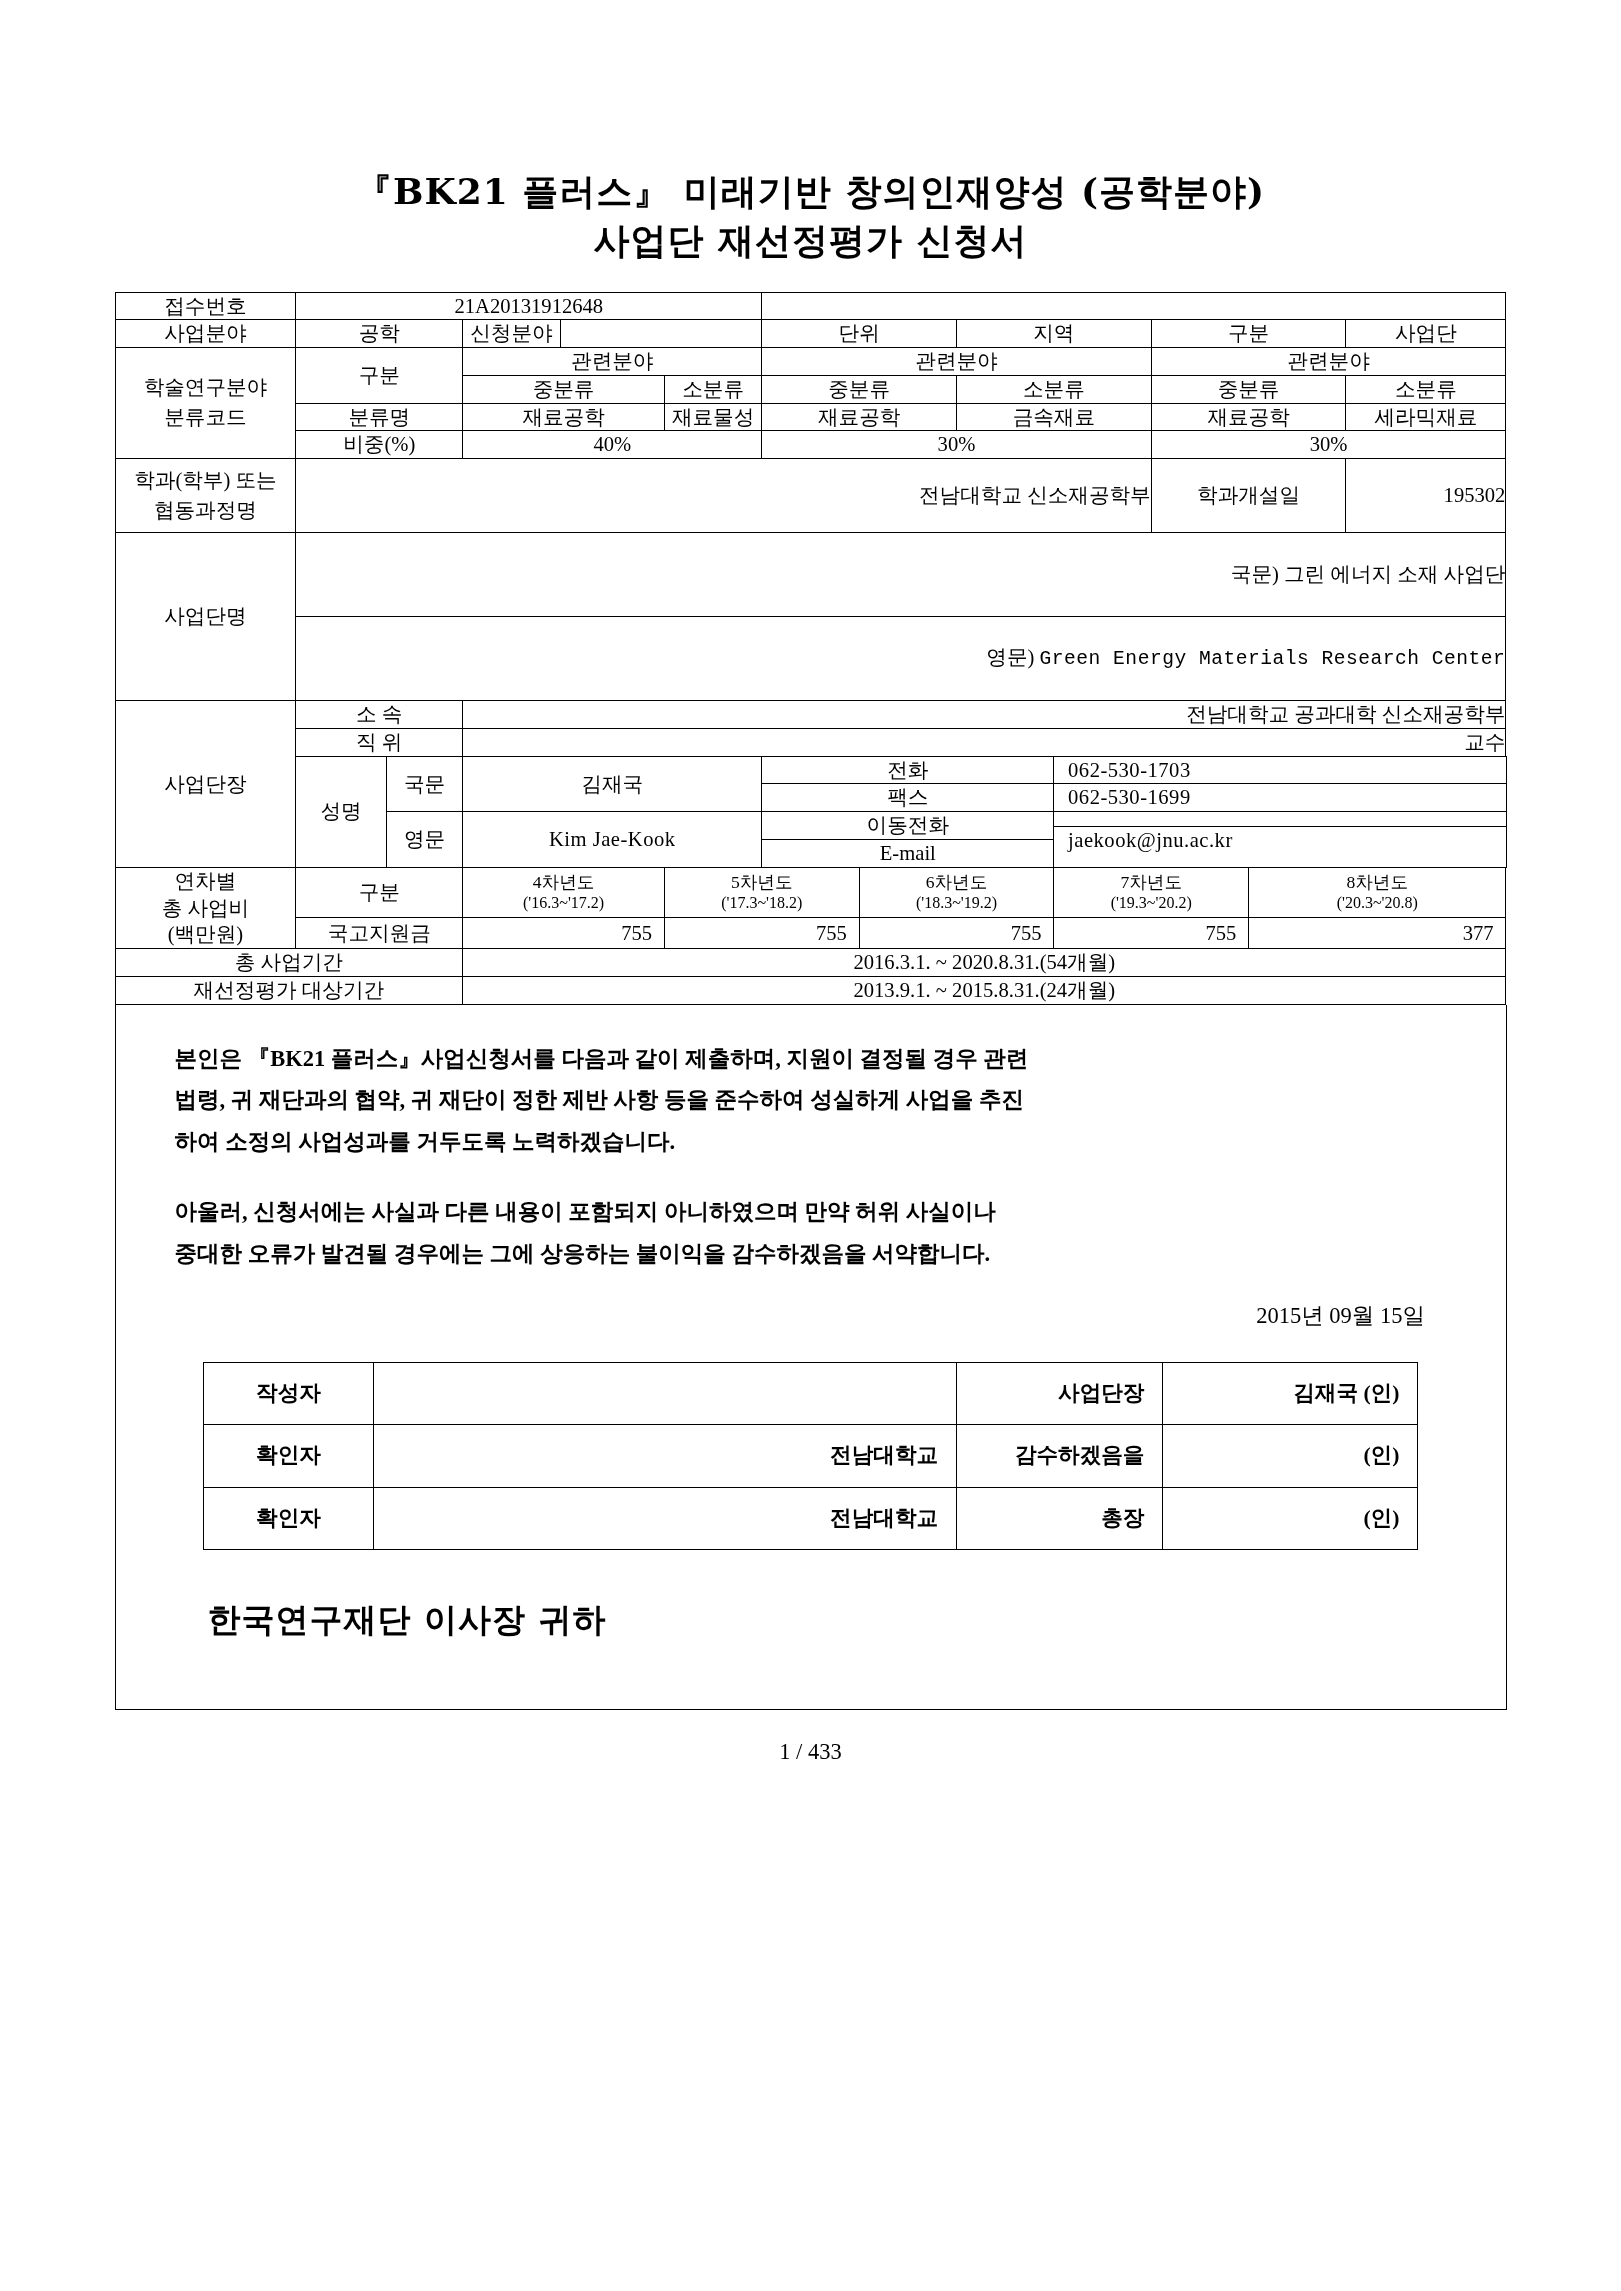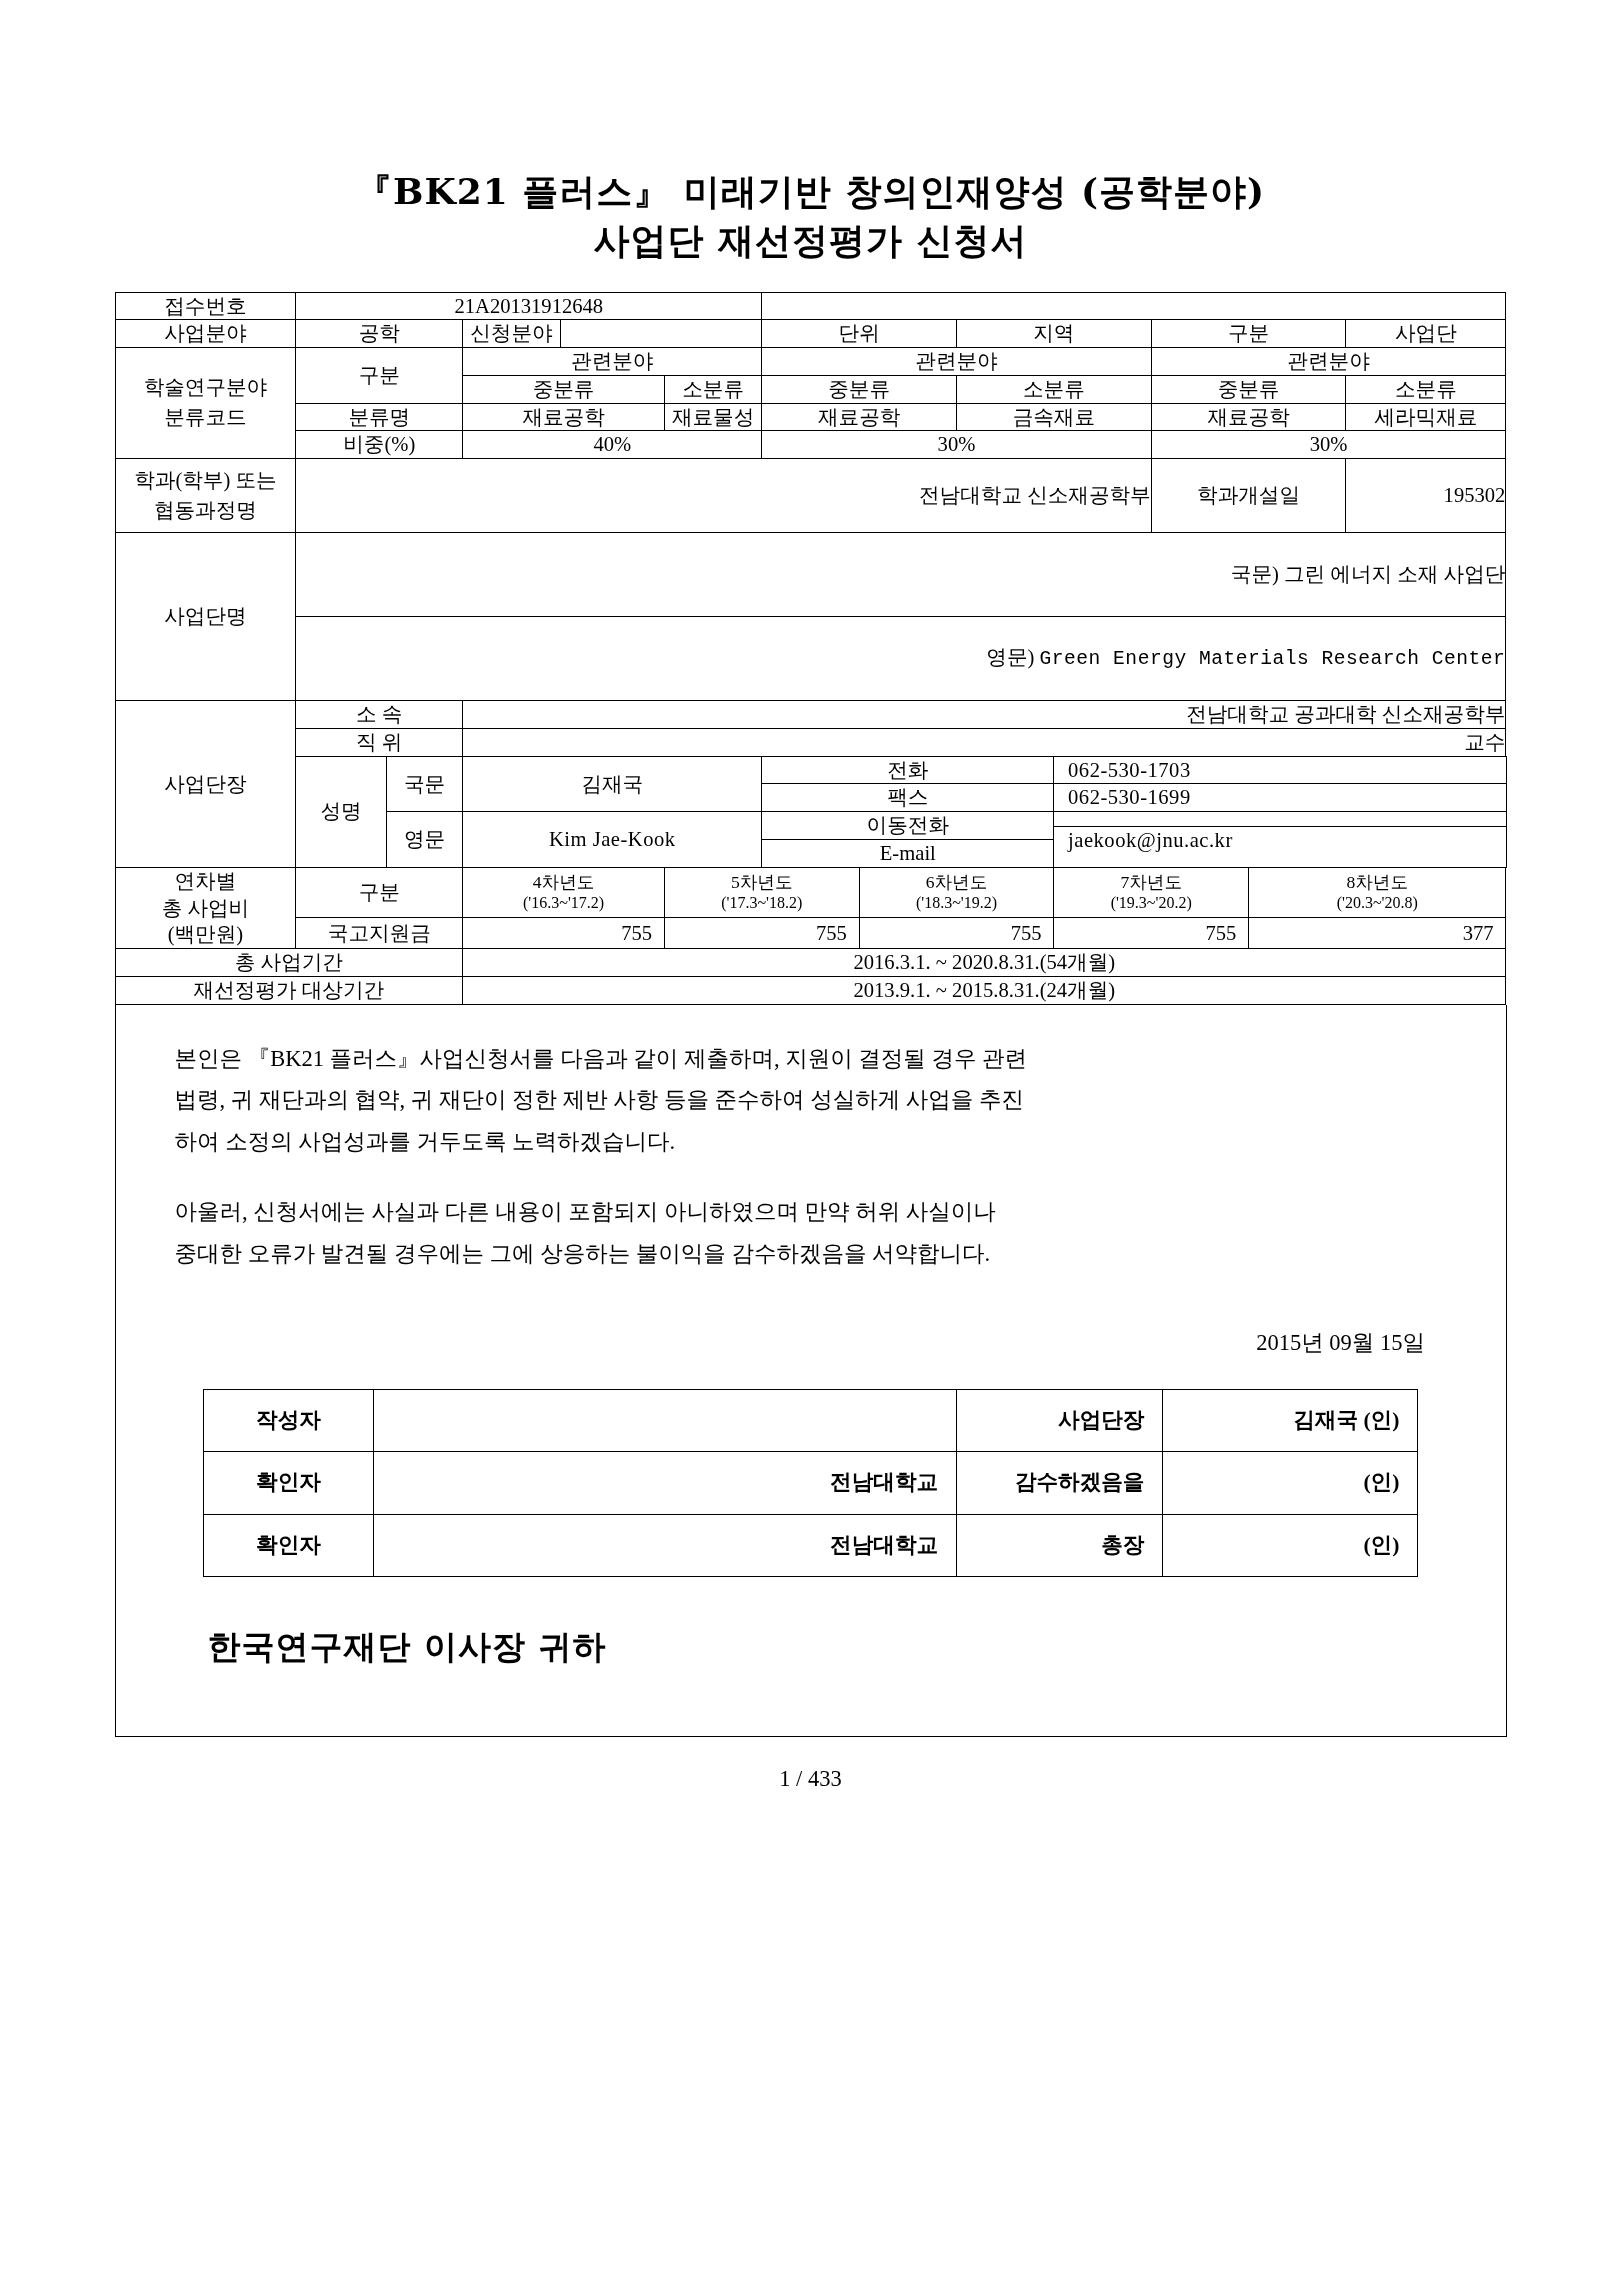--- a/index.html
+++ b/index.html
@@ -66,26 +66,26 @@
 
   
   .declaration {
     border: 1.5px solid #000;
     border-top: none;
     padding: 33px 59px 25.5px 59px;
     font-size: 22.5px;
     line-height: 1.85;
     text-align: left;
   }
-  .declaration p { margin: 0 0 0 0; }
+  .declaration p { margin: 0 0 0 0; font-weight: bold; }
   .decl-gap { height: 29px; }
   .date-line {
     text-align: right;
     font-size: 22.5px;
-    margin-top: 47px;
+    margin-top: 20px;
     padding-right: 21.6px;
   }
   .sig-table {
     margin: 25.5px auto 0 auto;
     width: 1215px;
     border-collapse: collapse;
     table-layout: fixed;
     font-weight: bold;
   }
   .sig-table td {

